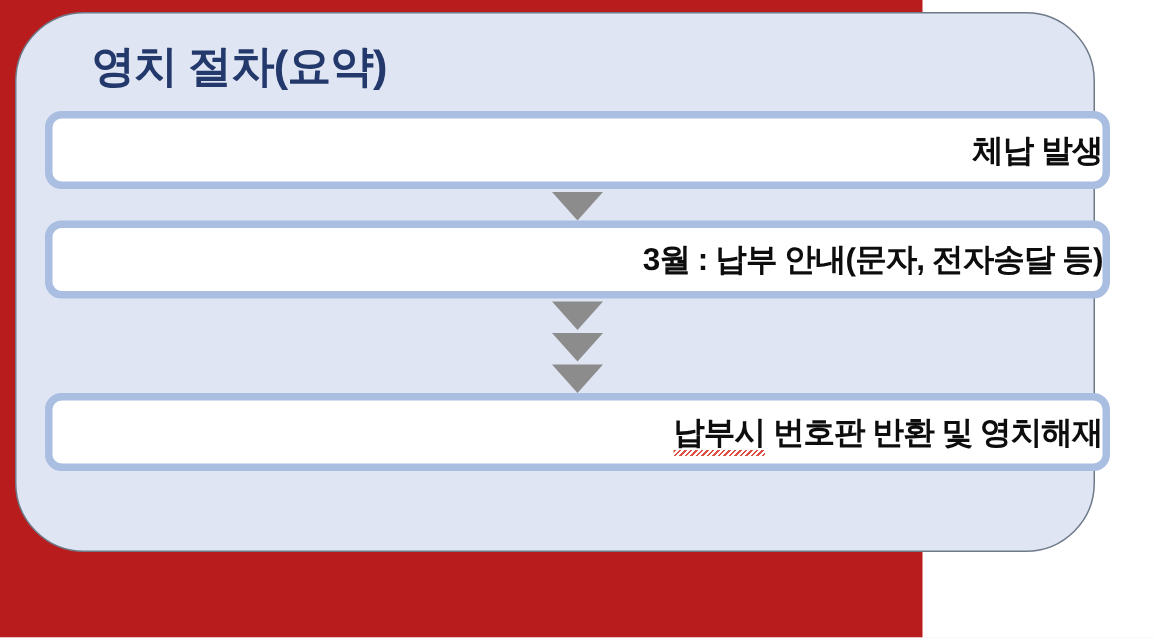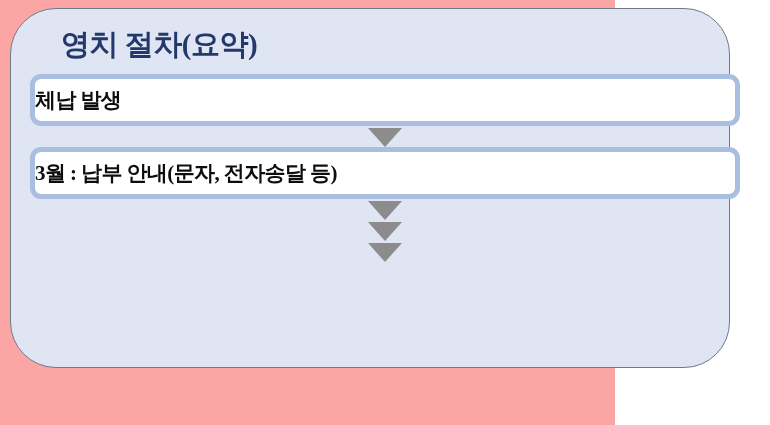--- a/index.html
+++ b/index.html
@@ -11,22 +11,21 @@
     width: 770px;
     height: 425px;
     font-family: "Liberation Sans", "DejaVu Sans", sans-serif;
     overflow: hidden;
   }
 
   #stage {
     position: relative;
     width: 615px;
     height: 425px;
-    background: #fca5a5;
-    font-family: Liberation Serif, serif;
+    background: #b91c1c;
   }
 
   
   .panel {
     position: absolute;
     left: 10px;
     top: 8px;
     width: 720px;
     height: 360px;
     background: #dfe5f3;
@@ -57,21 +56,21 @@
   .step-box {
     position: relative;
     width: 710px;
     height: 52px;
     box-sizing: border-box;
     border: 5px solid #aabee2;
     border-radius: 11px;
     background: #ffffff;
     display: flex;
     align-items: center;
-    justify-content: flex-start;
+    justify-content: flex-end;
   }
 
   .step-box.highlight {
     background: #4472c4;
     border-color: #8faadd;
   }
 
   .step-label {
     font-size: 21px;
     font-weight: bold;
@@ -153,15 +152,18 @@
 
     <div class="arrow-row">
       <div class="arrow-down"></div>
     </div>
 
 
     <div class="arrow-row">
       <div class="arrow-down"></div>
     </div>
 
+    <div class="step-box">
+      <span class="step-label"><span class="squiggle">납부시</span><span> 번호판 반환 및 영치해재</span></span>
+    </div>
 
   </div>
 </div>
 
 </body></html>

